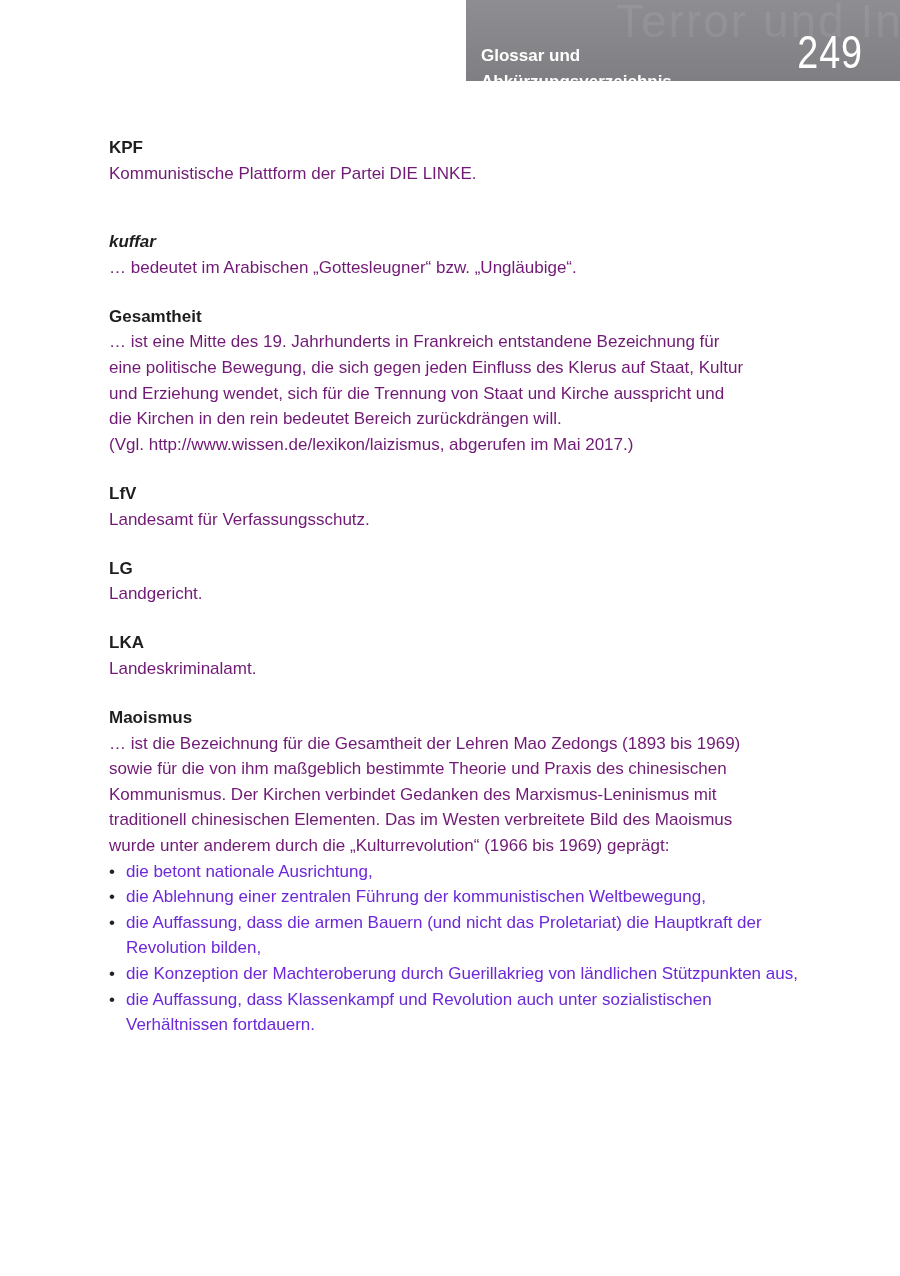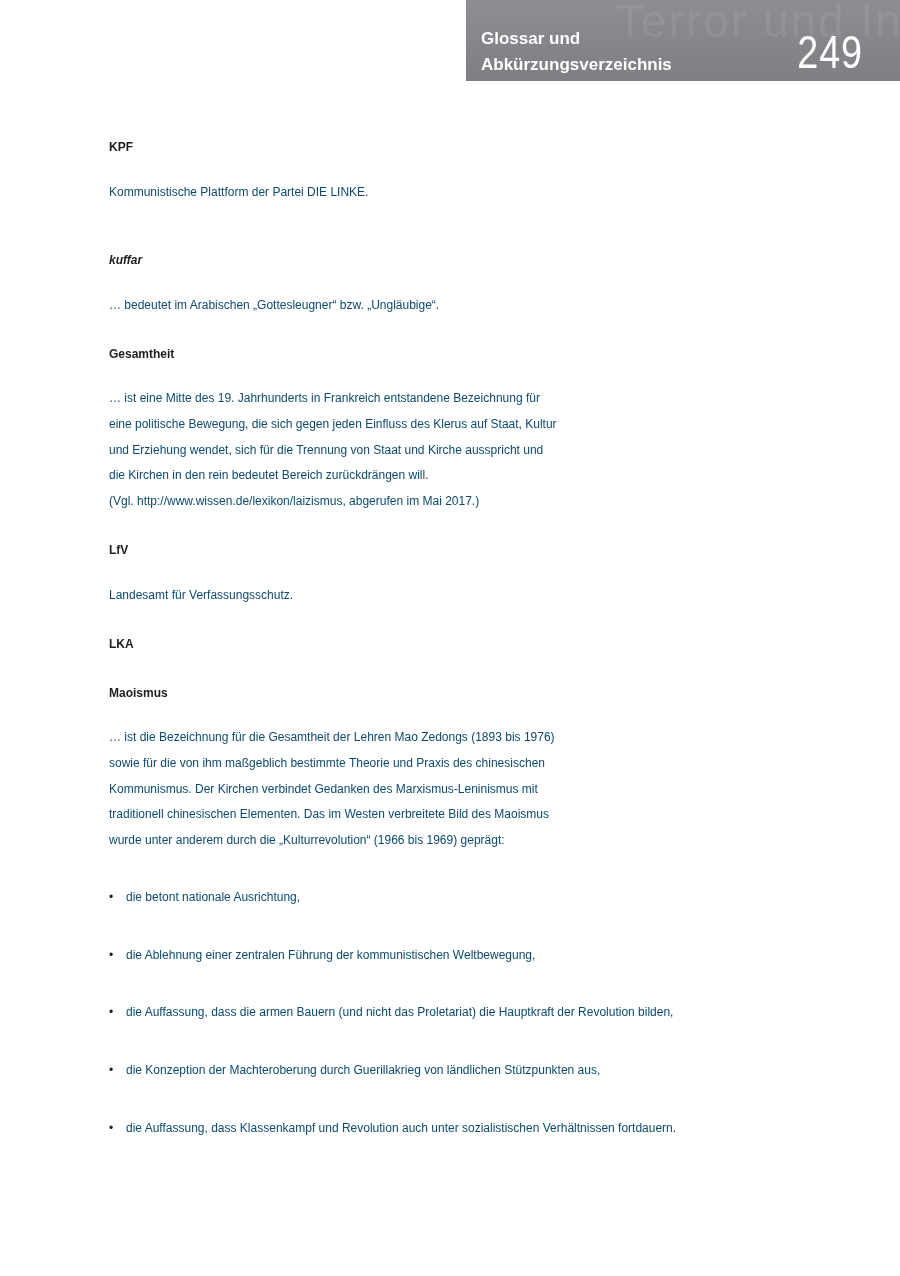--- a/index.html
+++ b/index.html
@@ -11,38 +11,38 @@
     .header-box {
       position: absolute; left: 466px; top: 0; width: 434px; height: 81px;
       background: linear-gradient(180deg, #8e8e92 0%, #86868a 55%, #7f7f83 100%);
       overflow: hidden;
     }
     .header-ghost {
       position: absolute; left: 150px; top: -6px; font-size: 46px; color: rgba(255,255,255,0.08);
       white-space: nowrap; letter-spacing: 2px;
     }
     .header-title {
-      position: absolute; left: 15px; top: 26px; color: #ffffff;
+      position: absolute; left: 15px; top: 43px; color: #ffffff;
       font-size: 17px; line-height: 26px; font-weight: 600;
     }
     .page-number {
       position: absolute; right: 37px; top: 28px; color: #ffffff;
       font-size: 46px; line-height: 48px; font-weight: 300; letter-spacing: 1px;
       transform: scaleX(0.82); transform-origin: right center;
     }
     .content {
       position: absolute; left: 109px; top: 135px; width: 702px;
-      font-size: 12px; line-height: 25.6px;
+      font-size: 17px; line-height: 25.6px;
     }
     .entry { margin: 0 0 23.5px 0; }
     .term { font-weight: bold; color: #1e1e1e; }
     .term.italic { font-style: italic; margin-top: 43px; }
-    .def { color: #0c4a6e; margin-top: 19px; }
+    .def { color: #701a75; }
     .bullets { list-style: none; margin: 0; padding: 0; }
-    .bullets li { position: relative; padding-left: 17px; color: #0c4a6e; margin-top: 32px; }
+    .bullets li { position: relative; padding-left: 17px; color: #6d28d9; }
     .bullets li::before {
       content: "\2022"; position: absolute; left: 0; top: 0; color: #222;
     }
   </style>
 </head>
 <body>
 
 <div class="header-box">
   <div class="header-ghost">Terror und Innere</div>
   <div class="header-title">
@@ -74,30 +74,35 @@
       <div>die Kirchen in den rein bedeutet Bereich zurückdrängen will.</div>
       <div>(Vgl. http://www.wissen.de/lexikon/laizismus, abgerufen im Mai 2017.)</div>
     </div>
   </div>
 
   <div class="entry">
     <div class="term">LfV</div>
     <div class="def">Landesamt für Verfassungsschutz.</div>
   </div>
 
+  <div class="entry">
+    <div class="term">LG</div>
+    <div class="def">Landgericht.</div>
+  </div>
 
   <div class="entry">
     <div class="term">LKA</div>
+    <div class="def">Landeskriminalamt.</div>
   </div>
 
 
   <div class="entry">
     <div class="term">Maoismus</div>
     <div class="def">
-      <div>… ist die Bezeichnung für die Gesamtheit der Lehren Mao Zedongs (1893 bis 1976)</div>
+      <div>… ist die Bezeichnung für die Gesamtheit der Lehren Mao Zedongs (1893 bis 1969)</div>
       <div>sowie für die von ihm maßgeblich bestimmte Theorie und Praxis des chinesischen</div>
       <div>Kommunismus. Der Kirchen verbindet Gedanken des Marxismus-Leninismus mit</div>
       <div>traditionell chinesischen Elementen. Das im Westen verbreitete Bild des Maoismus</div>
       <div>wurde unter anderem durch die „Kulturrevolution“ (1966 bis 1969) geprägt:</div>
     </div>
     <ul class="bullets">
       <li>die betont nationale Ausrichtung,</li>
       <li>die Ablehnung einer zentralen Führung der kommunistischen Weltbewegung,</li>
       <li>die Auffassung, dass die armen Bauern (und nicht das Proletariat) die Hauptkraft der Revolution bilden,</li>
       <li>die Konzeption der Machteroberung durch Guerillakrieg von ländlichen Stütz­punkten aus,</li>

